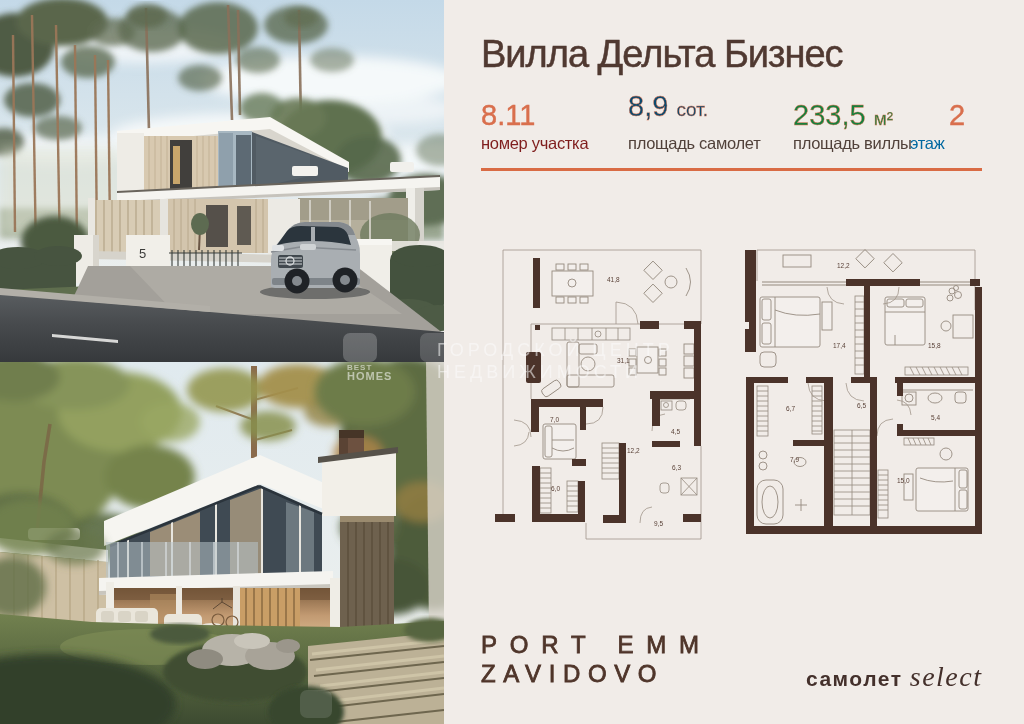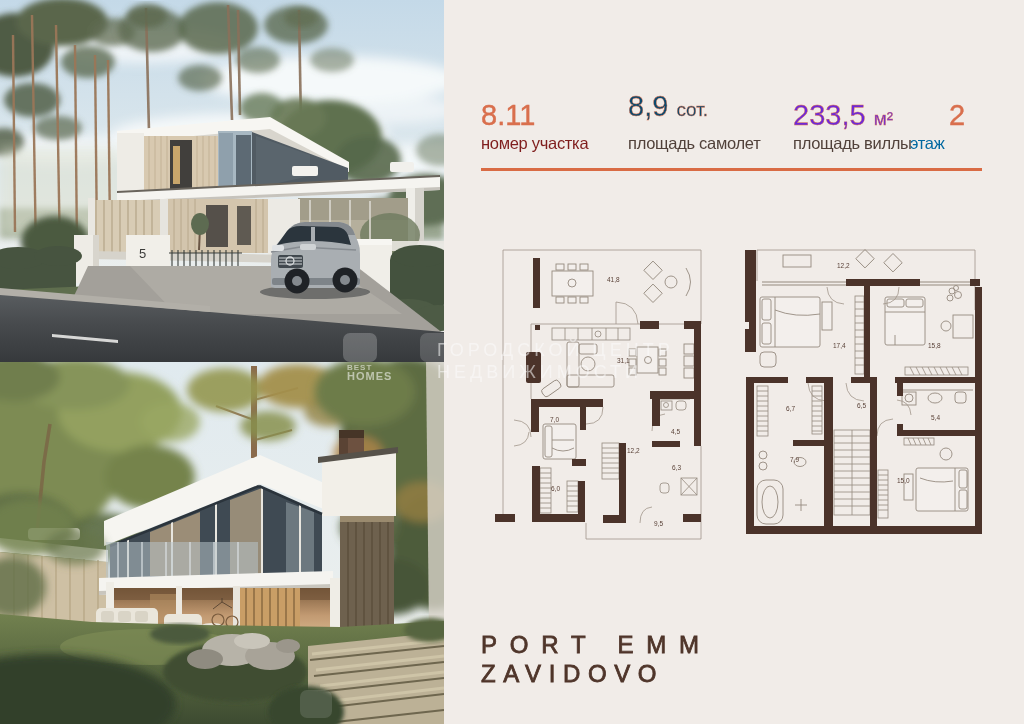--- a/index.html
+++ b/index.html
@@ -514,28 +514,29 @@
 
 <ellipse cx="430" cy="268" rx="26" ry="12" fill="#57653f" filter="url(#b2)"></ellipse>
 
 <rect x="300" y="328" width="32" height="28" rx="7" fill="#ffffff" opacity="0.13"></rect>
 </svg>
 
 <div class="abs" style="left:347px;top:363px;color:rgba(255,255,255,0.55);font-size:8px;font-weight:bold;letter-spacing:1px;line-height:9px;">BEST<br><span style="font-size:11px;">HOMES</span></div>
 
 <div class="abs" style="left:444px;top:0;width:580px;height:724px;background:#f1ece8;"></div>
 
+<div class="abs" style="left:481px;top:33px;font-size:38px;font-weight:500;color:#503931;letter-spacing:-1px;-webkit-text-stroke:0.5px #503931;">Вилла Дельта Бизнес</div>
 
 <div class="abs" style="left:481px;top:99px;font-size:29px;color:#d96f4d;-webkit-text-stroke:0.4px #d96f4d;">8.11</div>
 <div class="abs" style="left:481px;top:134px;font-size:16.5px;letter-spacing:-0.3px;color:#7f1d1d;">номер участка</div>
 
 <div class="abs" style="left:628px;top:90px;font-size:29px;color:#0c4a6e;-webkit-text-stroke:0.4px #d96f4d;">8,9 <span style="font-size:19px;">сот.</span></div>
 <div class="abs" style="left:628px;top:134px;font-size:16.5px;letter-spacing:-0.3px;color:#51413a;">площадь самолет</div>
 
-<div class="abs" style="left:793px;top:99px;font-size:29px;color:#6d28d9;-webkit-text-stroke:0.4px #d96f4d;">233,5 <span style="font-size:19px;">м²</span></div>
+<div class="abs" style="left:793px;top:99px;font-size:29px;color:#15803d;-webkit-text-stroke:0.4px #d96f4d;">233,5 <span style="font-size:19px;">м²</span></div>
 <div class="abs" style="left:793px;top:134px;font-size:16.5px;letter-spacing:-0.3px;color:#51413a;">площадь виллы</div>
 
 <div class="abs" style="left:949px;top:99px;font-size:29px;color:#d96f4d;-webkit-text-stroke:0.4px #d96f4d;">2</div>
 <div class="abs" style="left:910px;top:134px;font-size:16.5px;letter-spacing:-0.3px;color:#0369a1;">этаж</div>
 
 <div class="abs" style="left:481px;top:168px;width:501px;height:3px;background:#d96b44;"></div>
 
 <svg class="abs" style="left:495px;top:245px" width="215" height="295" viewBox="495 245 215 295" fill="none">
 <g stroke="#a1958a" stroke-width="0.8" fill="none">
 
@@ -886,14 +887,15 @@
 <text x="897" y="483">15,0</text>
 </g>
 </svg>
 
 <div class="abs" style="left:437px;top:340px;font-size:18px;letter-spacing:4px;color:rgba(252,252,252,0.55);">ГОРОДСКОЙ ЦЕНТР</div>
 
 <div class="abs" style="left:437px;top:362px;font-size:18px;letter-spacing:4px;color:rgba(252,252,252,0.55);">НЕДВИЖИМОСТИ</div>
 
 <div class="abs" style="left:481px;top:630px;font-size:24px;font-weight:500;color:#4f352a;line-height:29px;-webkit-text-stroke:0.8px #4f352a;"><span style="letter-spacing:12.8px;">PORT EMM</span><br><span style="letter-spacing:7.6px;">ZAVIDOVO</span></div>
 
+<div class="abs" style="left:806px;top:661px;font-size:21px;font-weight:bold;letter-spacing:1.5px;color:#44302b;">самолет <span style="font-family:'Liberation Serif',serif;font-style:italic;font-weight:normal;font-size:28px;letter-spacing:1.5px;">select</span></div>
 
 </div>
 
 </body></html>

